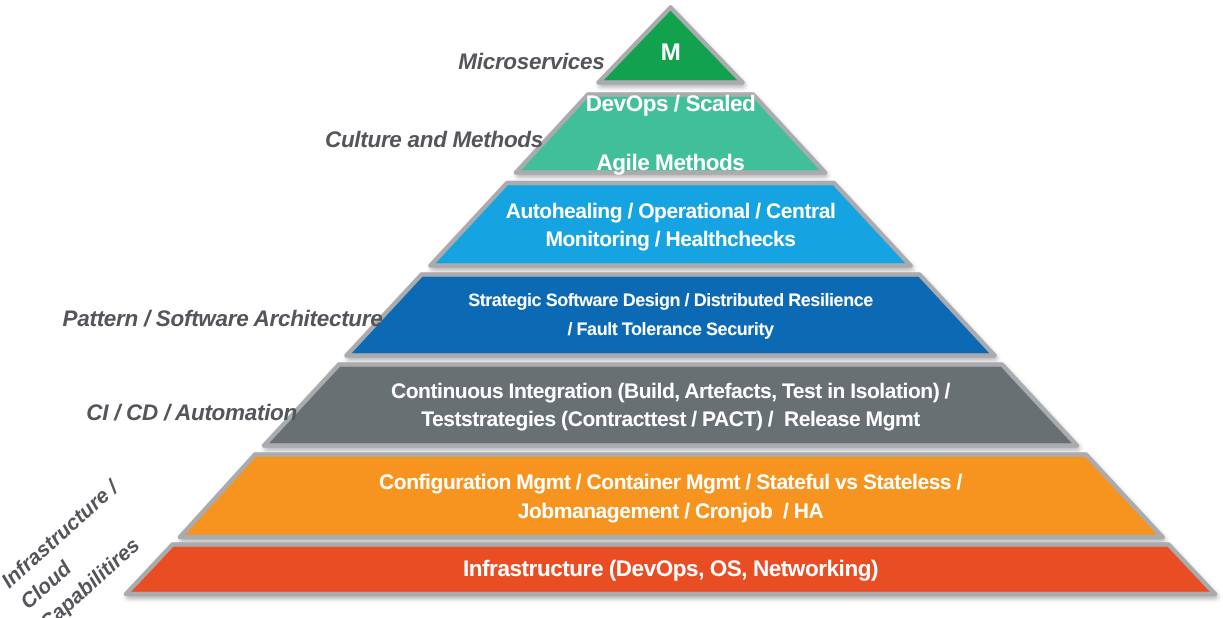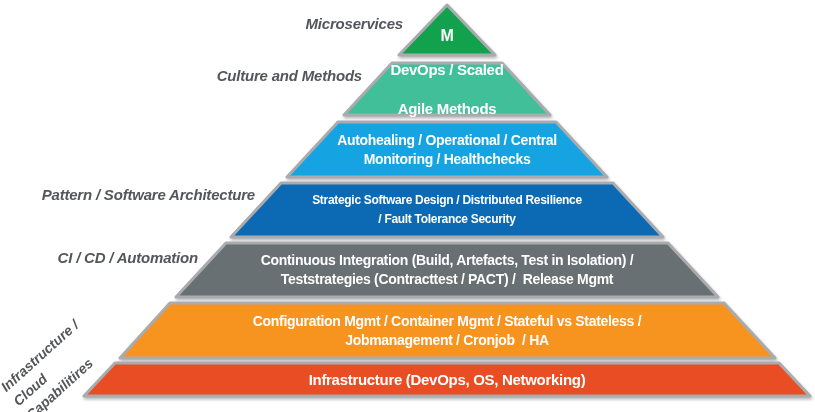--- a/index.html
+++ b/index.html
@@ -34,20 +34,21 @@
   .side-label {
     position: absolute;
     width: 260px;
     text-align: right;
     color: #54565B;
     font-style: italic;
     font-weight: bold;
     font-size: 15px;
     letter-spacing: -0.2px;
     white-space: nowrap;
+    margin-top: 18px;
   }
   .side-label-rotated {
     position: absolute;
     left: -6px;
     top: 318px;
     width: 170px;
     color: #54565B;
     font-style: italic;
     font-weight: bold;
     font-size: 14px;

